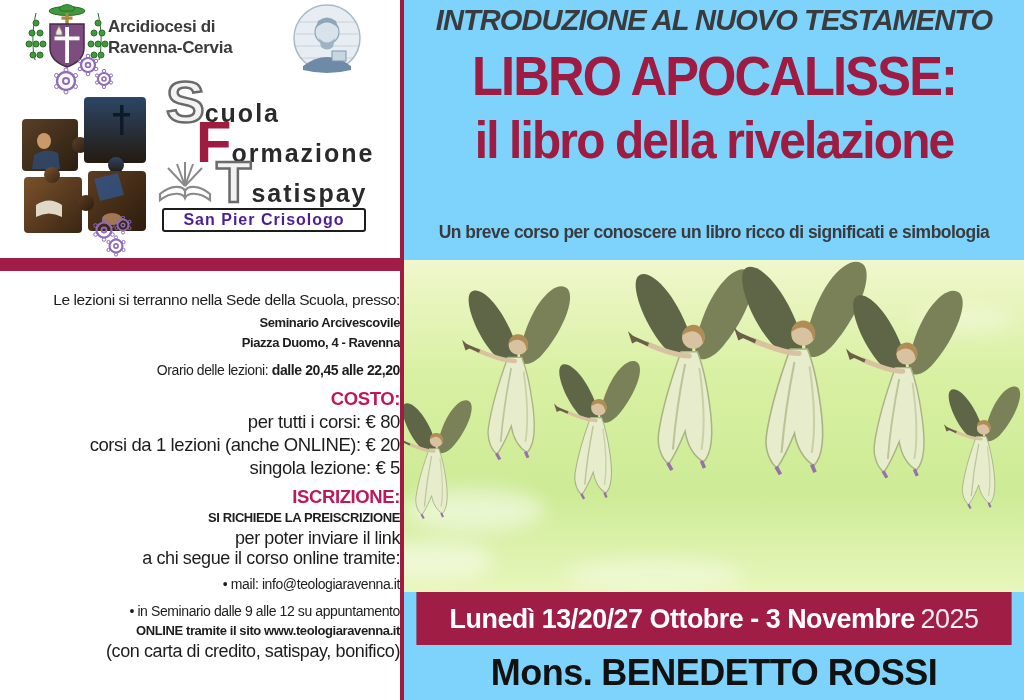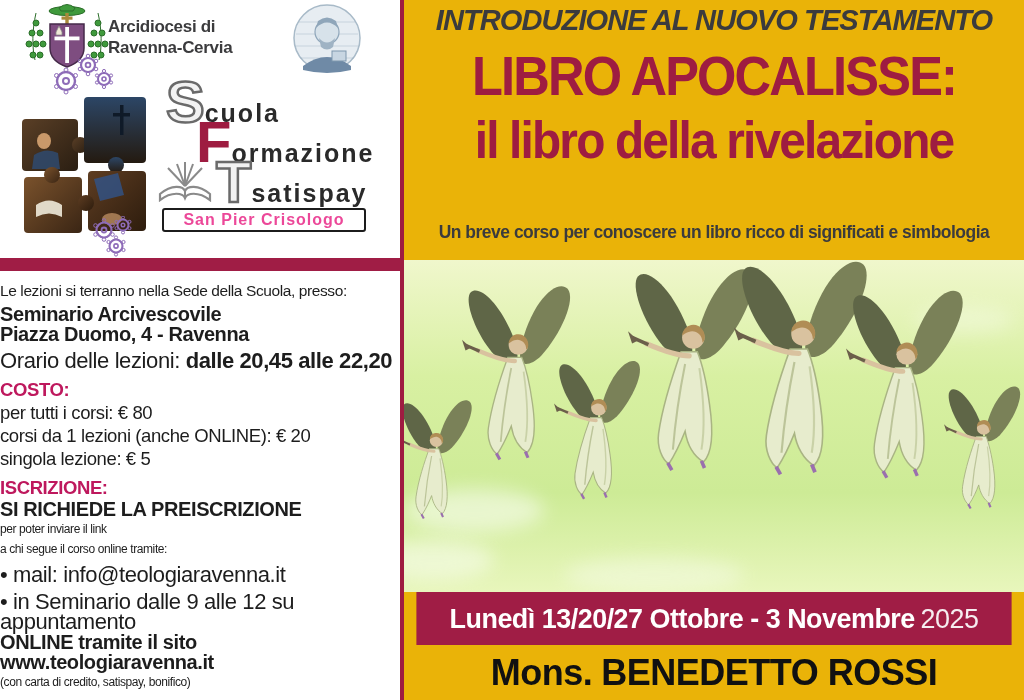--- a/index.html
+++ b/index.html
@@ -21,42 +21,42 @@
   .bigletter{font-size:58px;font-weight:bold;color:#f2f2f2;
              -webkit-text-stroke:2.5px #6a6a6a;letter-spacing:0;}
   .bigletter.f{color:#9e1c41;-webkit-text-stroke:0;}
   .sft-word{font-size:25px;font-weight:bold;color:#2a2a2a;letter-spacing:2px;}
   .row-s{left:6px;top:-6px;}
   .row-f{left:36px;top:34px;}
   .row-t{left:56px;top:74px;}
   .book-icon-wrap{position:absolute;left:-4px;top:86px;}
   .sft-banner{position:absolute;left:2px;top:134px;width:200px;height:20px;
               border:2.5px solid #1c1c1c;border-radius:3px;text-align:center;
-              font-weight:bold;font-size:16px;line-height:20px;letter-spacing:1px;color:#ec4899;}
+              font-weight:bold;font-size:16px;line-height:20px;letter-spacing:1px;color:#4c1d95;}
 
   .hbar{position:absolute;left:0;top:258px;width:400px;height:13px;background:#a01d45;}
 
-  .left-body{position:absolute;left:0;top:281px;width:400px;text-align:left;
+  .left-body{position:absolute;left:0;top:290px;width:400px;text-align:right;
              letter-spacing:-0.4px;color:#1d1d1d;}
   .left-body p{margin:0;}
   .t15{font-size:15.5px;line-height:19px;}
-  .t16{font-size:12px;line-height:20px;}
-  .t17{font-size:22px;line-height:20px;}
-  .t17b{font-size:20px;line-height:20px;font-weight:bold;}
+  .t16{font-size:18px;line-height:20px;}
+  .t17{font-size:14px;line-height:20px;}
+  .t17b{font-size:13px;line-height:20px;font-weight:bold;}
   .t19{font-size:18.5px;line-height:23px;}
   .red-head{color:#be185d;font-weight:bold;font-size:18.5px;line-height:23px;}
   .mt4{margin-top:4px!important;}  .mt6{margin-top:6px!important;}
   .mt7{margin-top:7px!important;}
   .bold{font-weight:bold;}
 
   
   .vline{position:absolute;left:400px;top:0;width:4px;height:700px;background:#9e1c41;}
 
   
-  .right-panel{position:absolute;left:404px;top:0;width:620px;height:700px;background:#eab308;}
+  .right-panel{position:absolute;left:404px;top:0;width:620px;height:700px;background:#7dd3fc;}
   .kicker{position:absolute;left:0;top:3px;width:620px;text-align:center;
           font-size:30px;font-weight:bold;font-style:italic;color:#3b3b3d;
           letter-spacing:-1px;transform:scaleX(0.97);transform-origin:center;}
   .title1{position:absolute;left:0;top:44px;width:620px;text-align:center;
           font-size:55px;font-weight:bold;color:#9e1c41;letter-spacing:-2px;
           transform:scaleX(0.92);transform-origin:center;white-space:nowrap;}
   .title2{position:absolute;left:0;top:110px;width:620px;text-align:center;
           font-size:52px;font-weight:bold;color:#9e1c41;letter-spacing:-2px;
           transform:scaleX(0.92);transform-origin:center;white-space:nowrap;}
   .subtitle{position:absolute;left:0;top:222px;width:620px;text-align:center;

